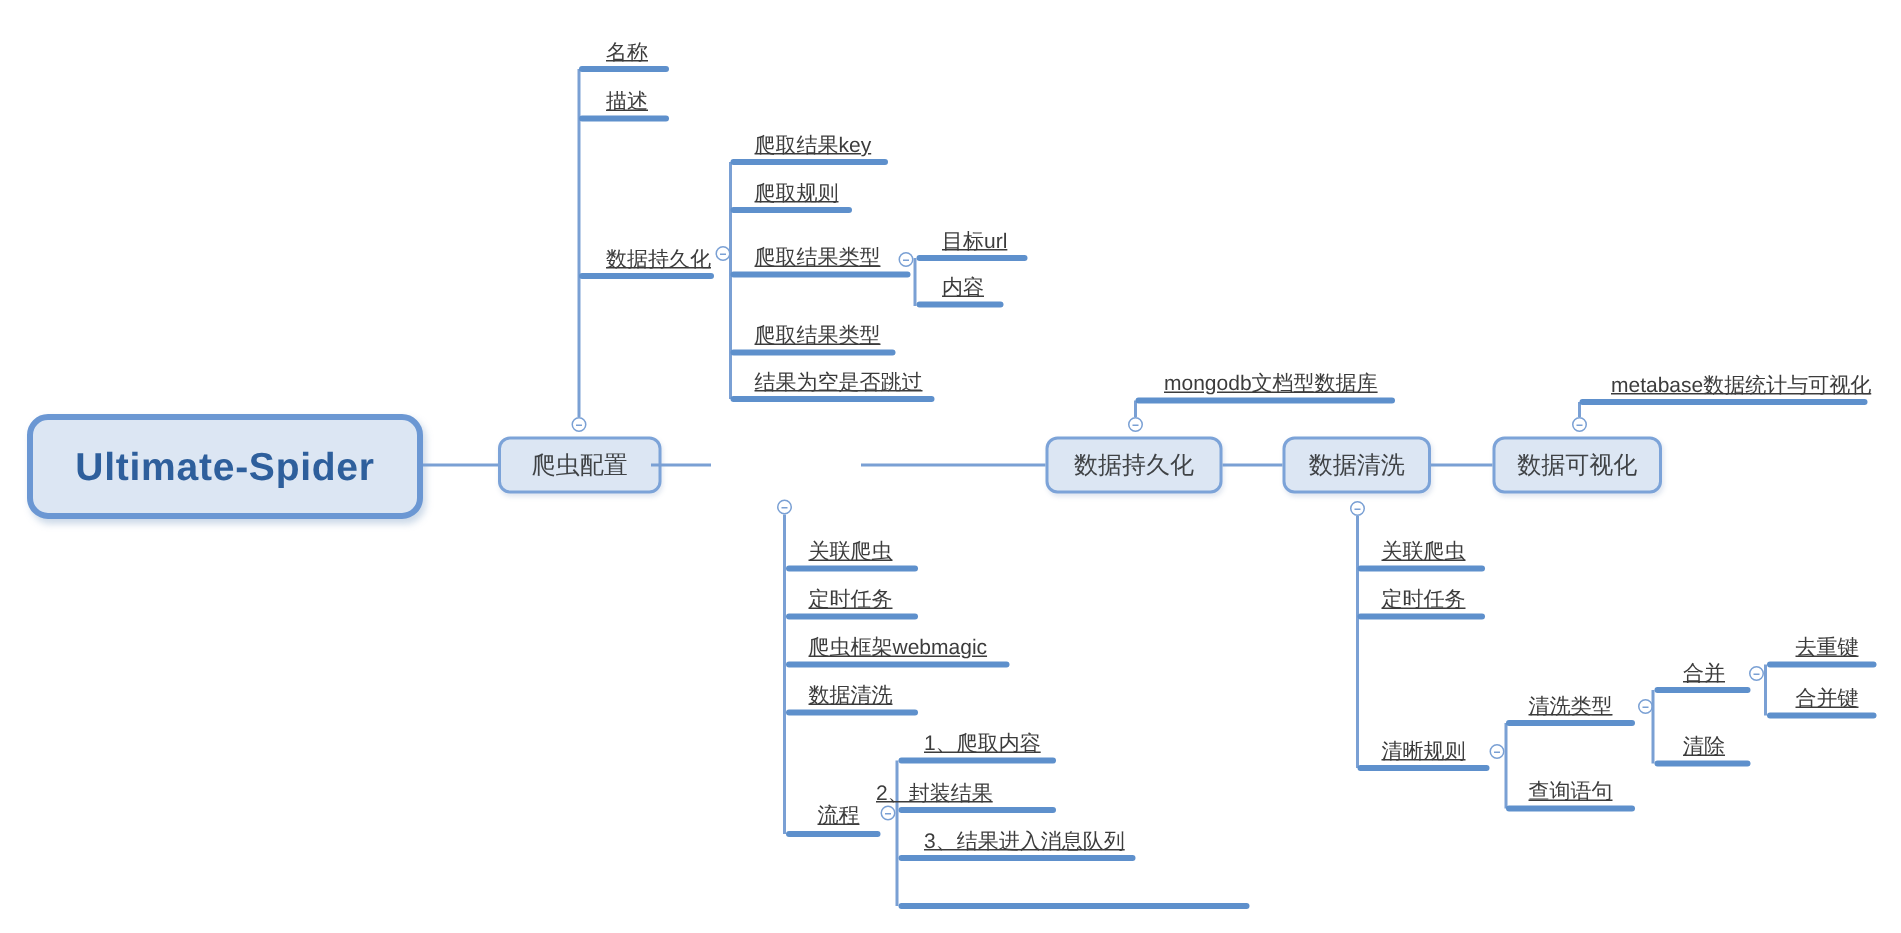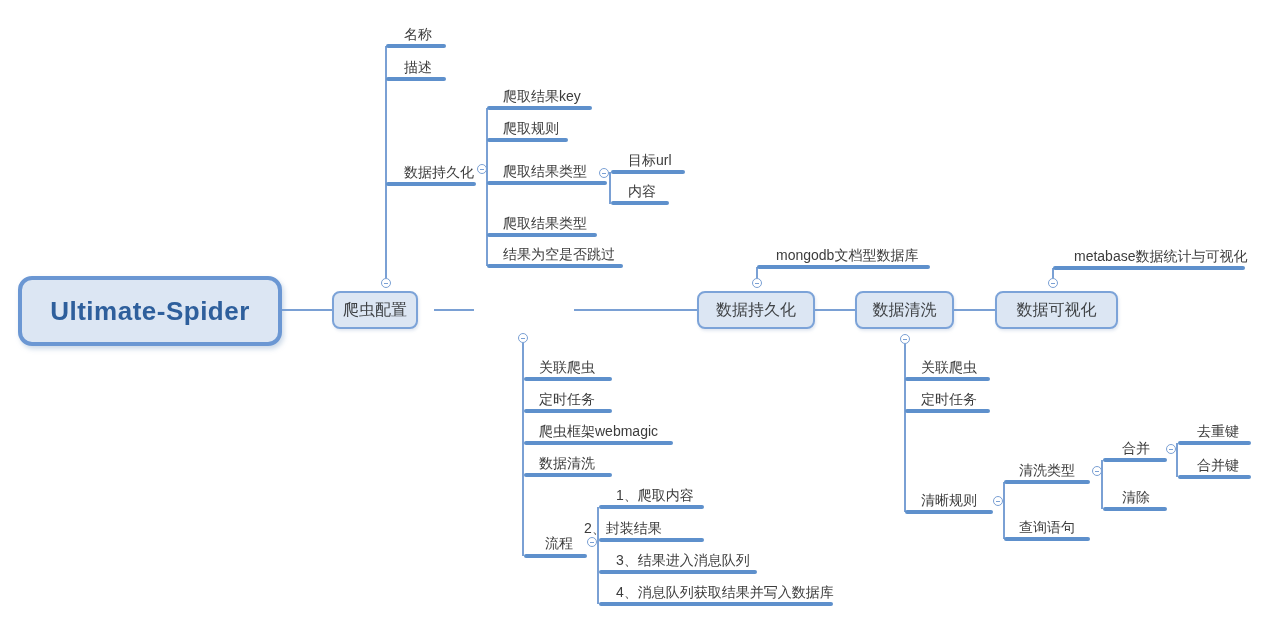--- a/index.html
+++ b/index.html
@@ -11,50 +11,50 @@
              box-sizing:border-box;display:flex;align-items:center;justify-content:center;
              background:#dce6f3;border:4px solid #6b97d3;border-radius:14px;
              box-shadow:2px 3px 5px rgba(110,145,190,.35);}
   .root-node span{font-size:26px;font-weight:bold;color:#2e5f9c;letter-spacing:.5px;}
   
   .node{position:absolute;top:291px;height:38px;box-sizing:border-box;
         display:flex;align-items:center;justify-content:center;
         background:#dce6f3;border:2px solid #7ca3d8;border-radius:8px;
         font-size:16px;color:#3f4245;box-shadow:1px 2px 3px rgba(140,165,200,.25);}
   
-  .lbl{position:absolute;font-size:14px;color:#3c3c3c;white-space:nowrap;line-height:18px;}
+  .lbl{position:absolute;font-size:14px;color:#3c3c3c;white-space:nowrap;line-height:18px;text-decoration:underline;}
   
   .ul{position:absolute;height:4px;background:#5e90cc;border-radius:2px;}
   
   .hl{position:absolute;height:2px;background:#7aa0d4;}
   .vl{position:absolute;width:2px;background:#7aa0d4;}
   
   .cb{position:absolute;width:10px;height:10px;box-sizing:border-box;background:#fff;
       border:1px solid #7aa0d4;border-radius:50%;cursor:pointer;}
   .cb::after{content:"";position:absolute;left:2px;right:2px;top:3.5px;height:1px;background:#7aa0d4;}
 </style>
 </head>
 <body>
 
 <div class="canvas">
 
   <div class="root-node">
     <span>Ultimate-Spider</span>
   </div>
 
-  <div class="node" style="left:332px;width:86px">
+  <div class="node" style="left:332px;width:109px">
     <span>爬虫配置</span>
   </div>
   <div class="node" style="left:855px;width:99px">
     <span>数据清洗</span>
   </div>
   <div class="node" style="left:697px;width:118px">
     <span>数据持久化</span>
   </div>
-  <div class="node" style="left:995px;width:123px">
+  <div class="node" style="left:995px;width:113px">
     <span>数据可视化</span>
   </div>
 
   <div class="hl" style="left:282px;top:309px;width:50px"></div>
   <div class="hl" style="left:434px;top:309px;width:40px"></div>
   <div class="hl" style="left:574px;top:309px;width:123px"></div>
   <div class="hl" style="left:815px;top:309px;width:40px"></div>
   <div class="hl" style="left:954px;top:309px;width:41px"></div>
 
   <div class="vl" style="left:385px;top:46px;height:232px"></div>
@@ -119,21 +119,20 @@
 
   <div class="lbl" style="left:616px;top:486px">1、爬取内容</div>
   <div class="ul" style="left:599px;top:505px;width:105px"></div>
 
   <div class="lbl" style="left:584px;top:519px">2、封装结果</div>
   <div class="ul" style="left:599px;top:538px;width:105px"></div>
 
   <div class="lbl" style="left:616px;top:551px">3、结果进入消息队列</div>
   <div class="ul" style="left:599px;top:570px;width:158px"></div>
 
-  <div class="lbl" style="left:616px;top:583px">4、消息队列获取结果并写入数据库</div>
   <div class="ul" style="left:599px;top:602px;width:234px"></div>
 
   <div class="cb" style="left:752px;top:278px"></div>
   <div class="vl" style="left:756px;top:267px;height:11px"></div>
   <div class="lbl" style="left:776px;top:246px">mongodb文档型数据库</div>
   <div class="ul" style="left:757px;top:265px;width:173px"></div>
 
   <div class="cb" style="left:900px;top:334px"></div>
   <div class="vl" style="left:904px;top:344px;height:168px"></div>
 

